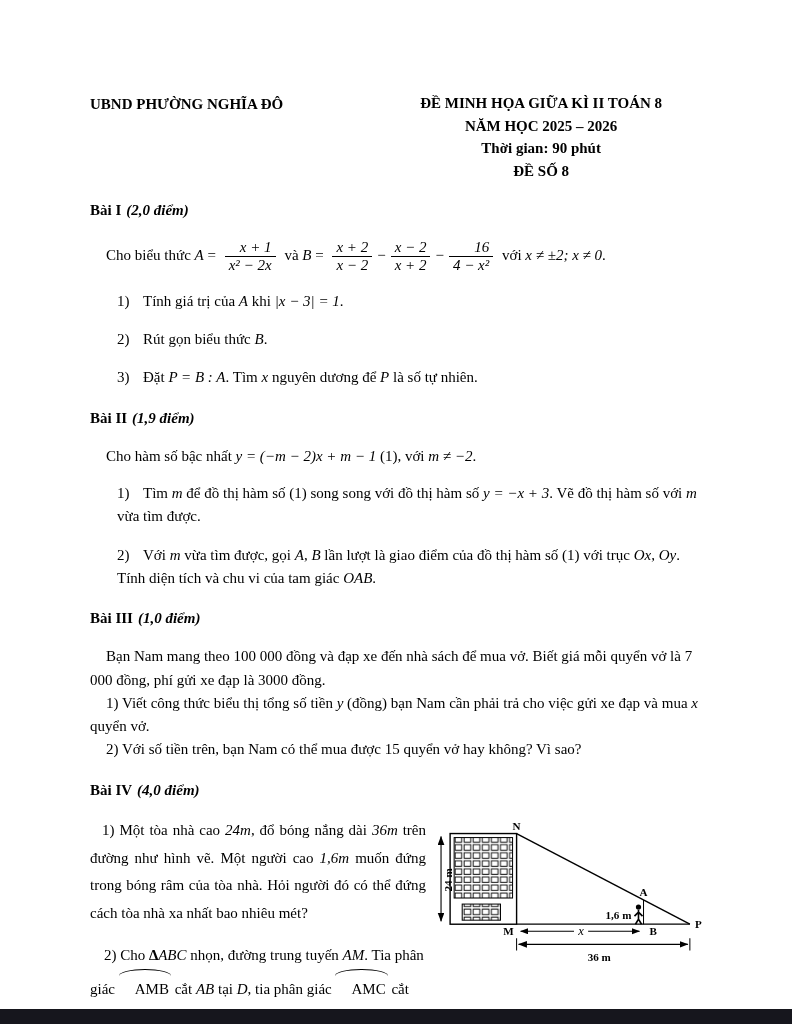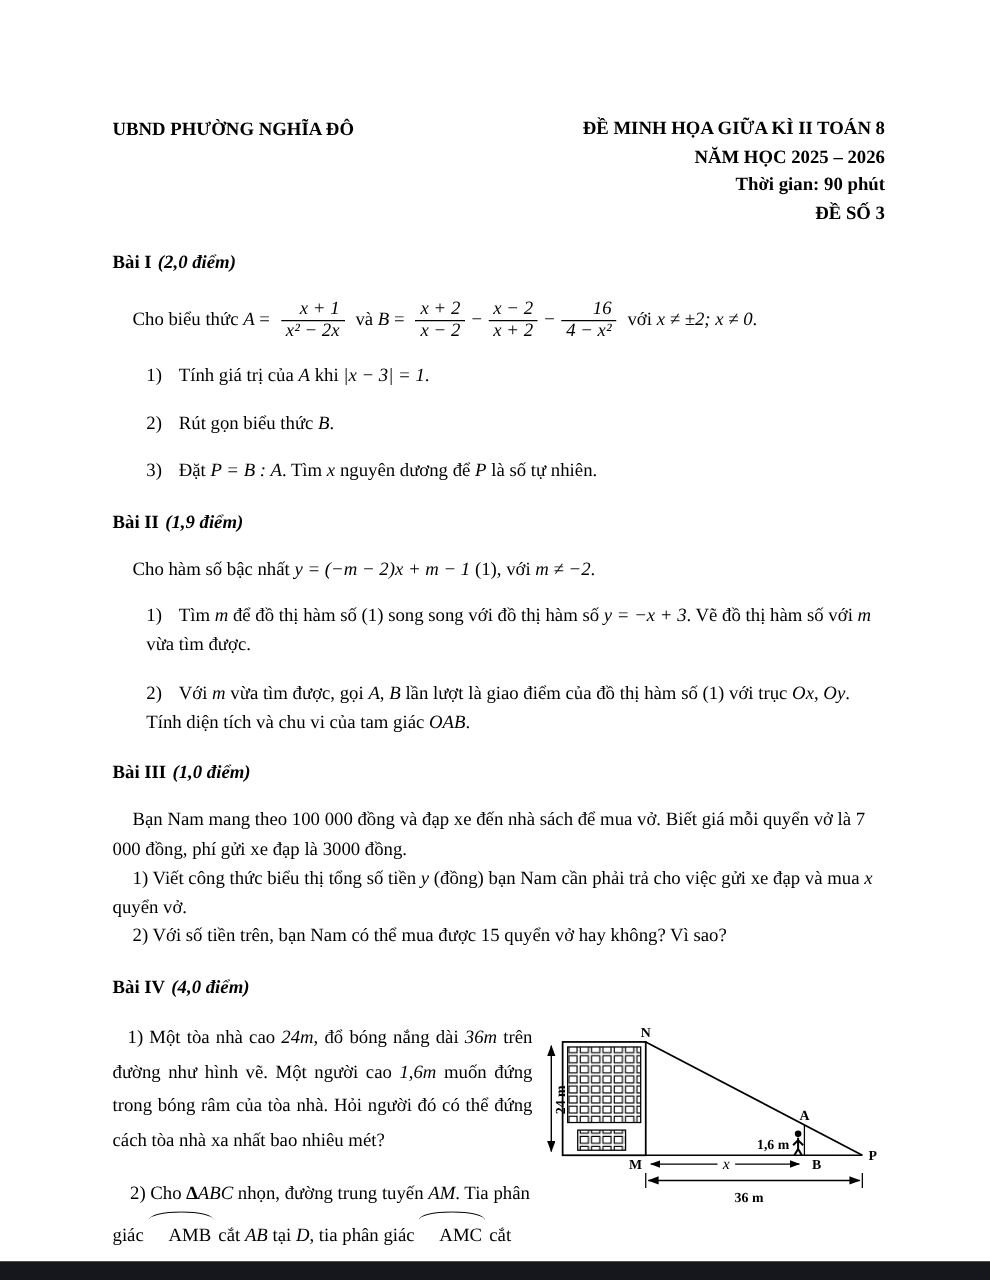--- a/index.html
+++ b/index.html
@@ -1,21 +1,21 @@
 <!DOCTYPE html>
 <html><head>
 <meta charset="utf-8">
 <style>
   html,body{margin:0;padding:0}
   body{width:792px;height:1024px;background:#fff;color:#000;
        font-family:"Liberation Serif",serif;position:relative;overflow:hidden}
   .page{position:absolute;inset:0;padding:92px 84px 0 90px;font-size:15px;line-height:1.55}
   .header{display:flex;font-weight:bold;line-height:1.5}
   .h-left{width:46%;text-align:left;padding-top:1px}
-  .h-right{flex:1;text-align:right}
+  .h-right{flex:1;text-align:center}
   .sec{font-weight:bold;margin-top:17px}
   .sec-p{font-style:italic;margin-left:5px}
   .para{margin:0}
   .ind{text-indent:16px}
   .mi{font-style:italic}
   .bd{font-weight:bold}
   .frac{display:inline-block;vertical-align:middle;text-align:right;margin:2px 5px;line-height:1.12}
   .fr-n{display:block;padding:0 4px}
   .fr-d{display:block;border-top:1.3px solid #000;padding:0 4px}
   .q{margin-left:27px;margin-top:14px}
@@ -39,21 +39,21 @@
 <div class="page">
 
   <div class="header">
     <div class="h-left">
       <div>UBND PHƯỜNG NGHĨA ĐÔ</div>
     </div>
     <div class="h-right">
       <div>ĐỀ MINH HỌA GIỮA KÌ II TOÁN 8</div>
       <div>NĂM HỌC 2025 – 2026</div>
       <div>Thời gian: 90 phút</div>
-      <div>ĐỀ SỐ 3</div>
+      <div>ĐỀ SỐ 8</div>
     </div>
   </div>
 
   <p class="sec"><span>Bài I</span><span class="sec-p">(2,0 điểm)</span></p>
 
   <p class="para fline"><span>Cho biểu thức </span><span class="mi">A</span><span> = </span><span class="frac"><span class="fr-n mi">x + 1</span><span class="fr-d mi">x² − 2x</span></span><span> và </span><span class="mi">B</span><span> = </span><span class="frac"><span class="fr-n mi">x + 2</span><span class="fr-d mi">x − 2</span></span><span>−</span><span class="frac"><span class="fr-n mi">x − 2</span><span class="fr-d mi">x + 2</span></span><span>−</span><span class="frac"><span class="fr-n mi">16</span><span class="fr-d mi">4 − x²</span></span><span> với </span><span class="mi">x ≠ ±2; x ≠ 0</span><span>.</span></p>
 
   <p class="q"><span class="qno">1)</span><span>Tính giá trị của </span><span class="mi">A</span><span> khi </span><span class="mi">|x − 3| = 1</span><span>.</span></p>
 
   <p class="q"><span class="qno">2)</span><span>Rút gọn biểu thức </span><span class="mi">B</span><span>.</span></p>

